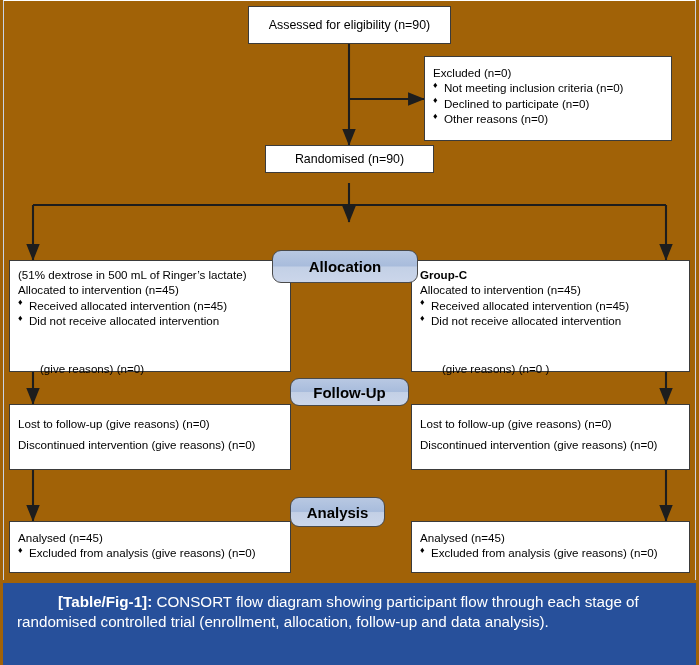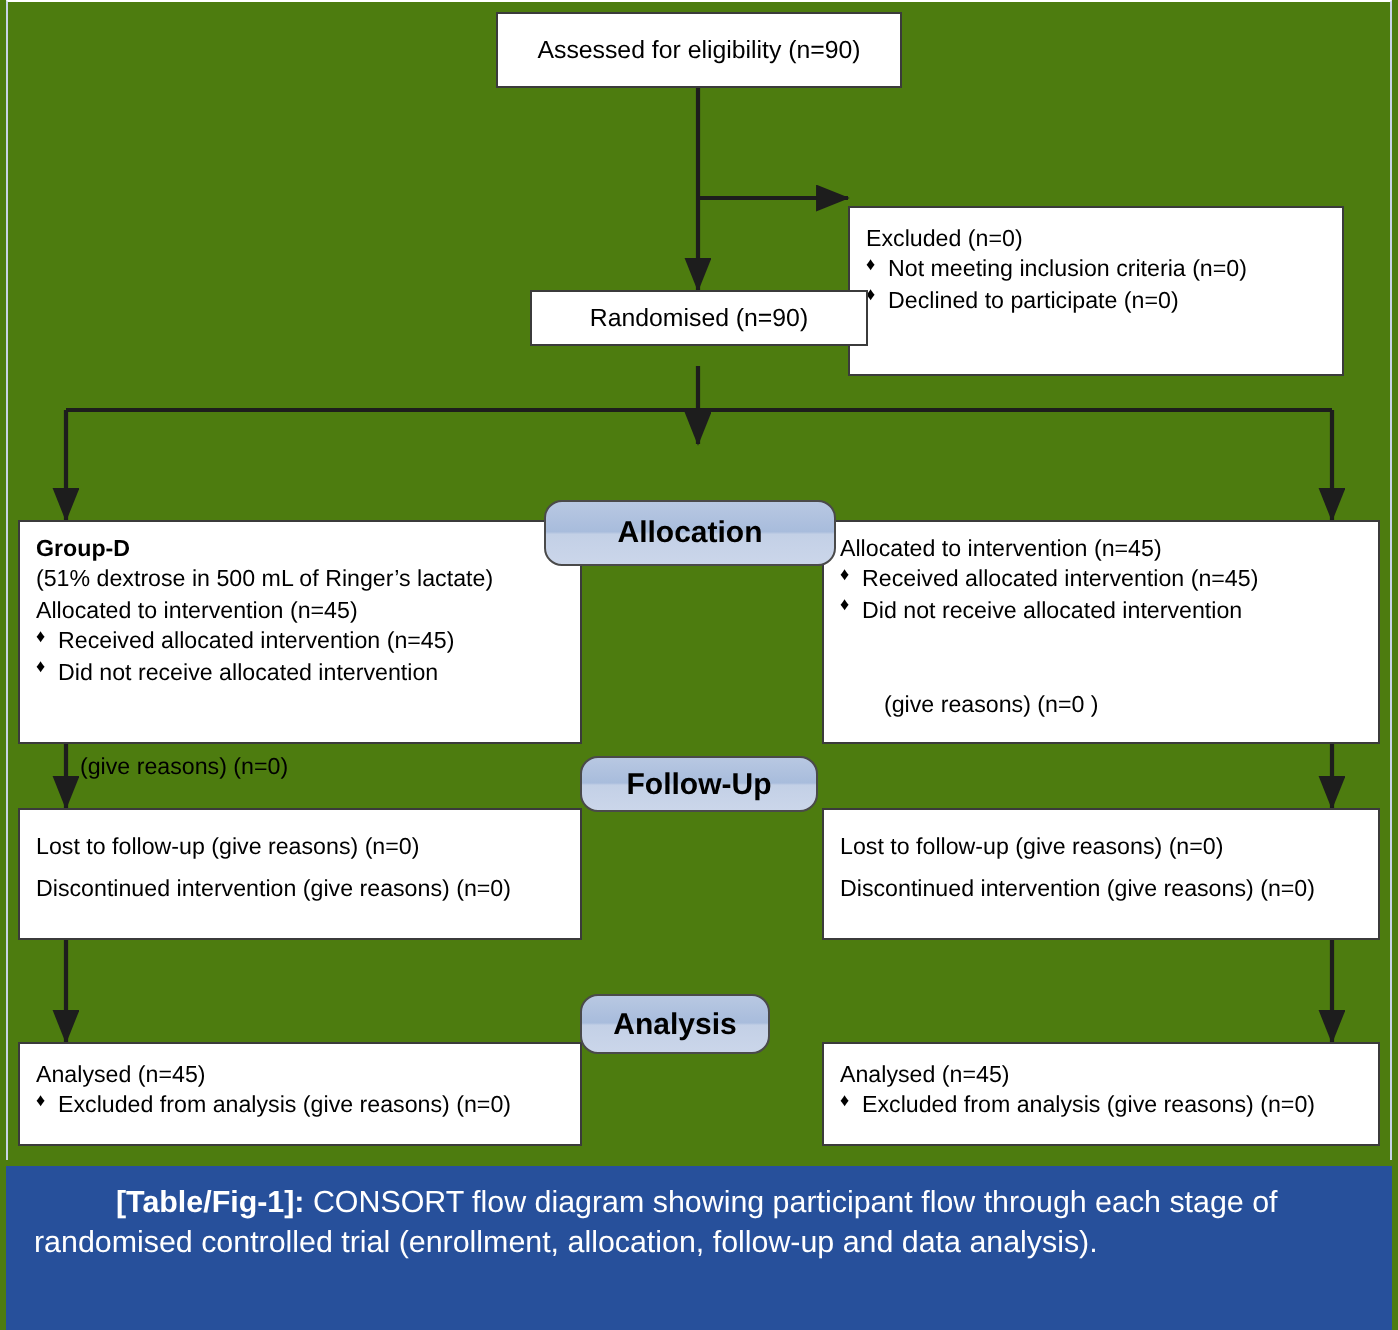--- a/index.html
+++ b/index.html
@@ -9,21 +9,21 @@
     background: #ffffff;
   }
   body {
     font-family: "Liberation Sans", sans-serif;
   }
 
   #figure-root {
     position: relative;
     width: 699px;
     height: 665px;
-    background: #4d7c0f;
+    background: #a16207;
     overflow: hidden;
     box-sizing: border-box;
   }
 
   
   .outer-frame {
     position: absolute;
     left: 3px;
     top: 0px;
     width: 693px;
@@ -166,52 +166,53 @@
       <path d="M33,470 L33,521" marker-end="url(#arr)"></path>
 
       <path d="M666,470 L666,521" marker-end="url(#arr)"></path>
     </g>
   </svg>
 
   <div class="node center" style="left:248px; top:6px; width:203px; height:38px;">
     <span>Assessed for eligibility (n=90)</span>
   </div>
 
-  <div class="node" style="left:424px; top:56px; width:248px; height:85px; padding-top:8px;margin-top:47px;">
+  <div class="node" style="left:424px; top:56px; width:248px; height:85px; padding-top:8px;">
     <span class="ln">Excluded (n=0)</span>
     <ul>
       <li>Not meeting inclusion criteria (n=0)</li>
       <li>Declined to participate (n=0)</li>
+      <li>Other reasons (n=0)</li>
     </ul>
   </div>
 
   <div class="node center" style="left:265px; top:145px; width:169px; height:28px;">
     <span>Randomised (n=90)</span>
   </div>
 
   <div class="pill" style="left:272px; top:250px; width:146px; height:33px;">
     <span>Allocation</span>
   </div>
 
   <div class="node" style="left:9px; top:260px; width:282px; height:112px;">
-    <span class="ttl">Group-D</span>
     <span class="ln">(51% dextrose in 500 mL of Ringer’s lactate)</span>
     <span class="ln">Allocated to intervention (n=45)</span>
     <ul>
       <li>
         <span>Received allocated intervention (n=45)</span>
       </li>
       <li>
         <span>Did not receive allocated intervention</span>
         <span class="cont">(give reasons) (n=0)</span>
       </li>
     </ul>
   </div>
 
   <div class="node" style="left:411px; top:260px; width:279px; height:112px;">
+    <span class="ttl">Group-C</span>
     <span class="ln">Allocated to intervention (n=45)</span>
     <ul>
       <li>
         <span>Received allocated intervention (n=45)</span>
       </li>
       <li>
         <span>Did not receive allocated intervention</span>
         <span class="cont">(give reasons) (n=0 )</span>
       </li>
     </ul>

